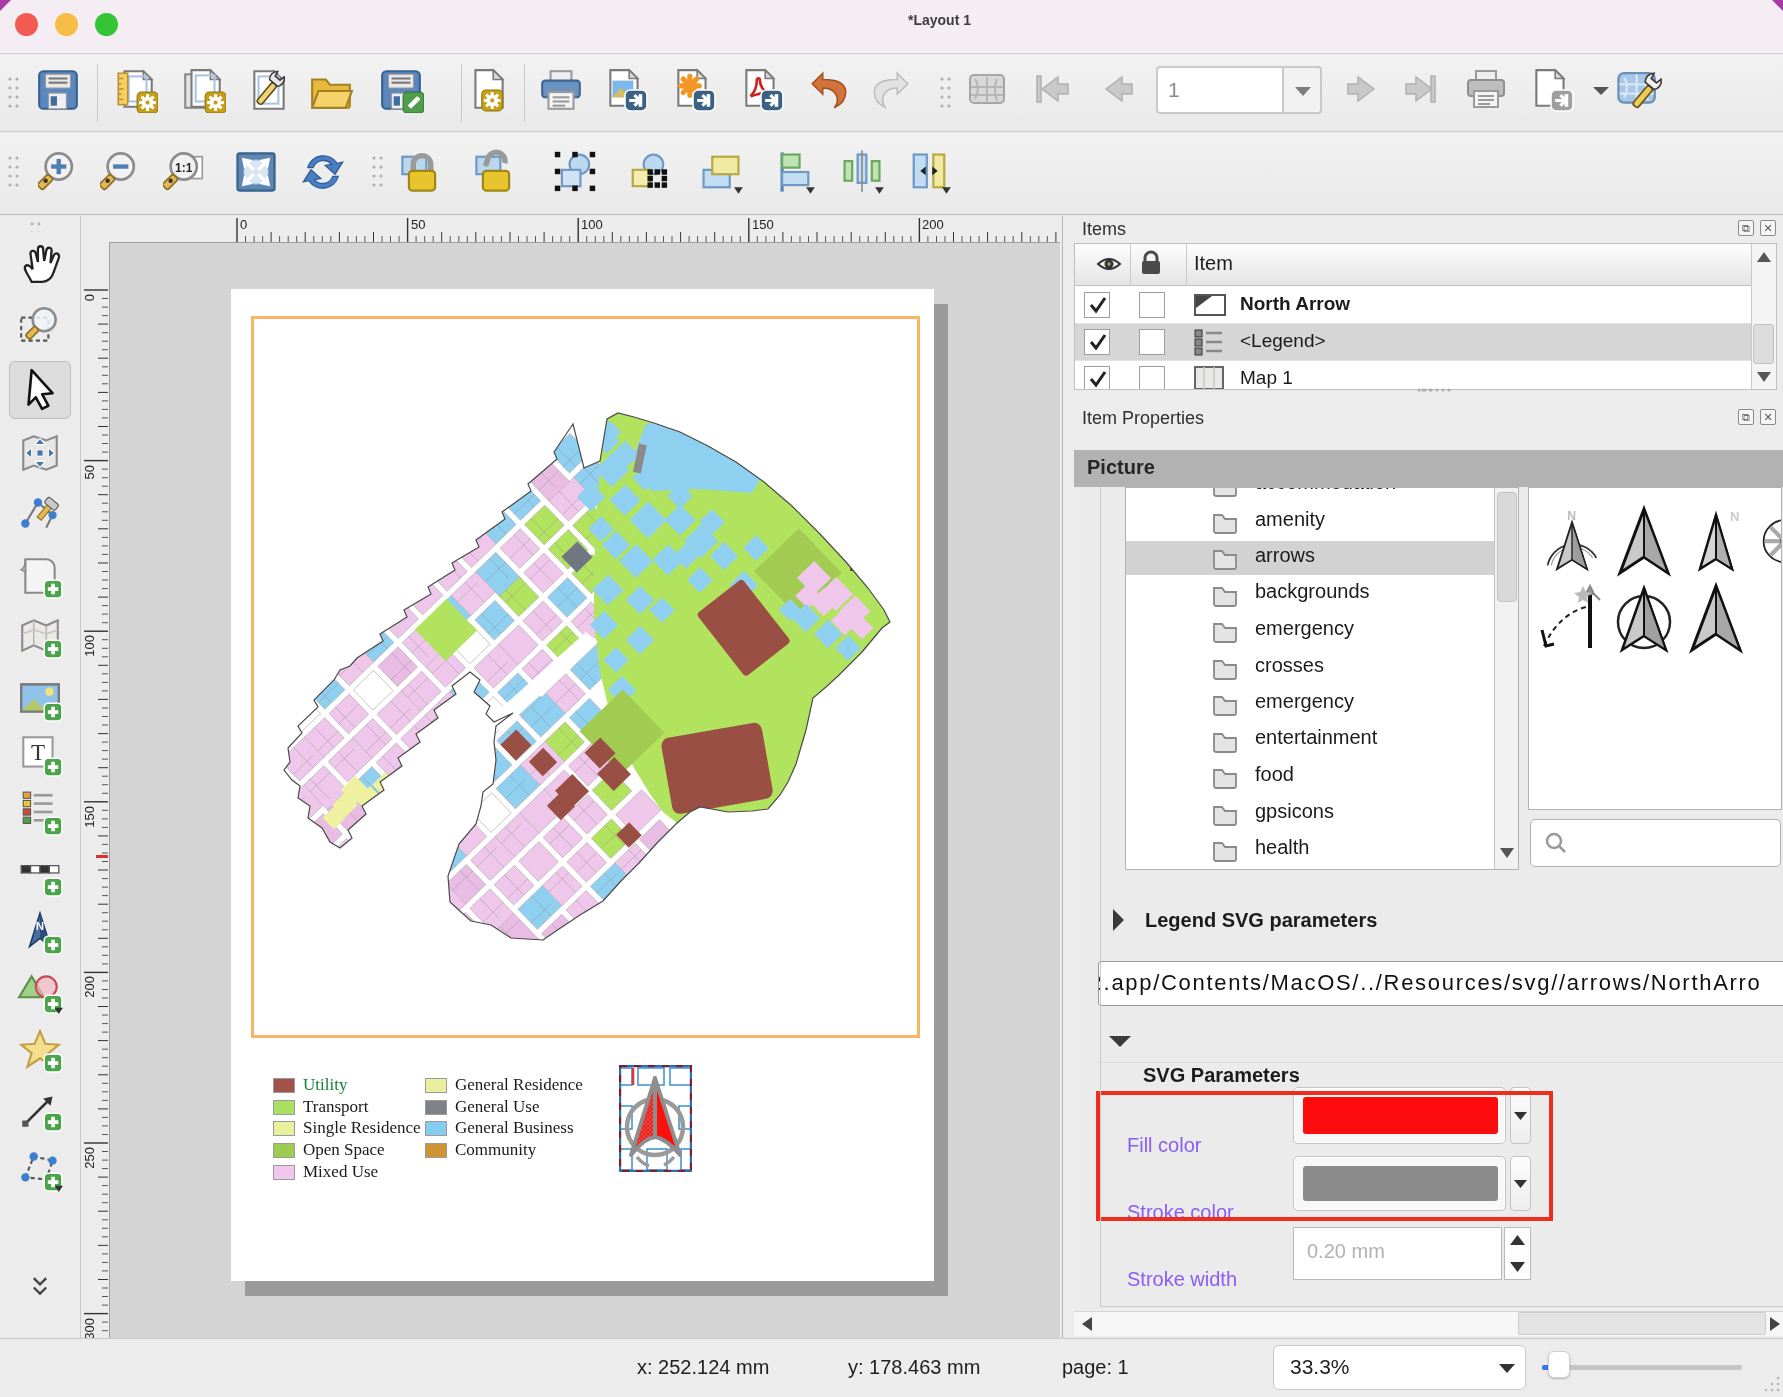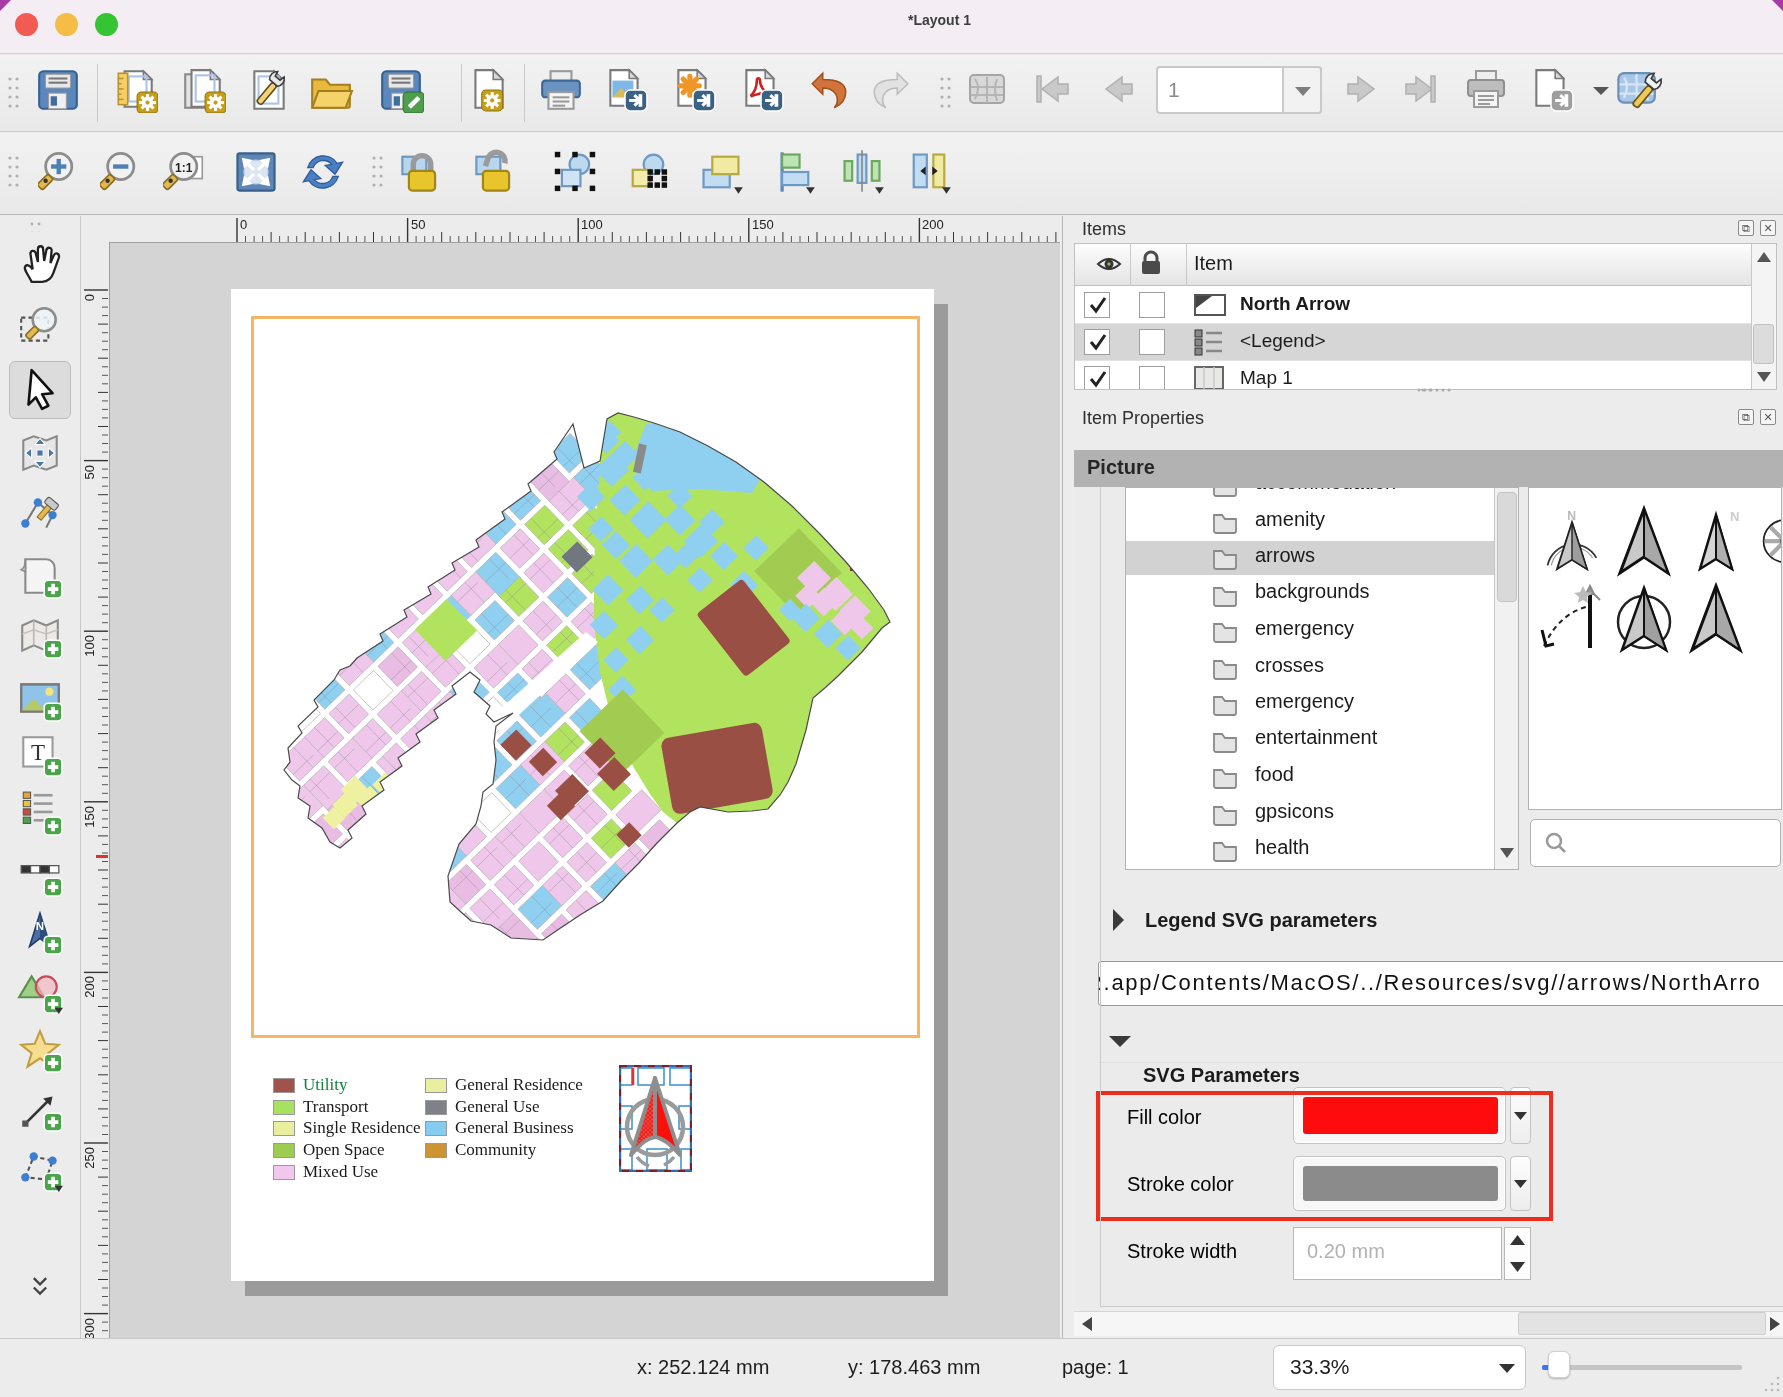--- a/index.html
+++ b/index.html
@@ -20,21 +20,21 @@
 .winbtn{width:16px;height:16px;border:1px solid #8a8a8a;border-radius:2px;background:#f5f5f5;color:#555;font-size:11px;line-height:14px;text-align:center;}
 .itable{background:#ffffff;border:1px solid #c0c0c0;}
 .ithead{background:linear-gradient(#fdfdfd,#e4e4e4);border-bottom:1px solid #c0c0c0;}
 .cb{width:26px;height:26px;border:1px solid #9e9e9e;background:#fff;}
 .itrow{font-size:19px;color:#1b1b1b;}
 .treebox{background:#fff;border:1px solid #b2b2b2;}
 .treerow{font-size:20px;color:#1b1b1b;white-space:nowrap;}
 .pbar{background:#b2b2b2;color:#262626;font-weight:bold;font-size:20px;}
 .secthead{font-weight:bold;font-size:20px;color:#1b1b1b;}
 .field{background:#fff;border:1px solid #999;border-radius:3px;}
-.lbl{font-size:20px;color:#000000;}
+.lbl{font-size:20px;color:#8b5cf6;margin-top:28px;}
 .colorbtn{background:#f7f7f7;border:1px solid #c3c3c3;border-radius:5px;box-shadow:inset 0 0 0 1px #fff;}
 .ddbtn{background:linear-gradient(#fdfdfd,#ededed);border:1px solid #c3c3c3;border-radius:4px;}
 .statusbar{left:0;top:1338px;width:1783px;height:59px;background:#ececec;border-top:1px solid #c9c9c9;}
 .sbtext{font-size:20px;color:#1d1d1d;top:1356px;}
 .serif{font-family:"Liberation Serif",serif;}
 </style></head><body>
 <div class="abs titlebar"></div>
 <div class="abs" style="left:0;top:0;width:0;height:0;border-top:11px solid #a83aa8;border-right:11px solid transparent;"></div>
 <div class="abs" style="right:0;top:0;width:0;height:0;border-top:11px solid #a83aa8;border-left:11px solid transparent;"></div>
 <div class="abs tl" style="left:15px;background:#f15b51"></div>

